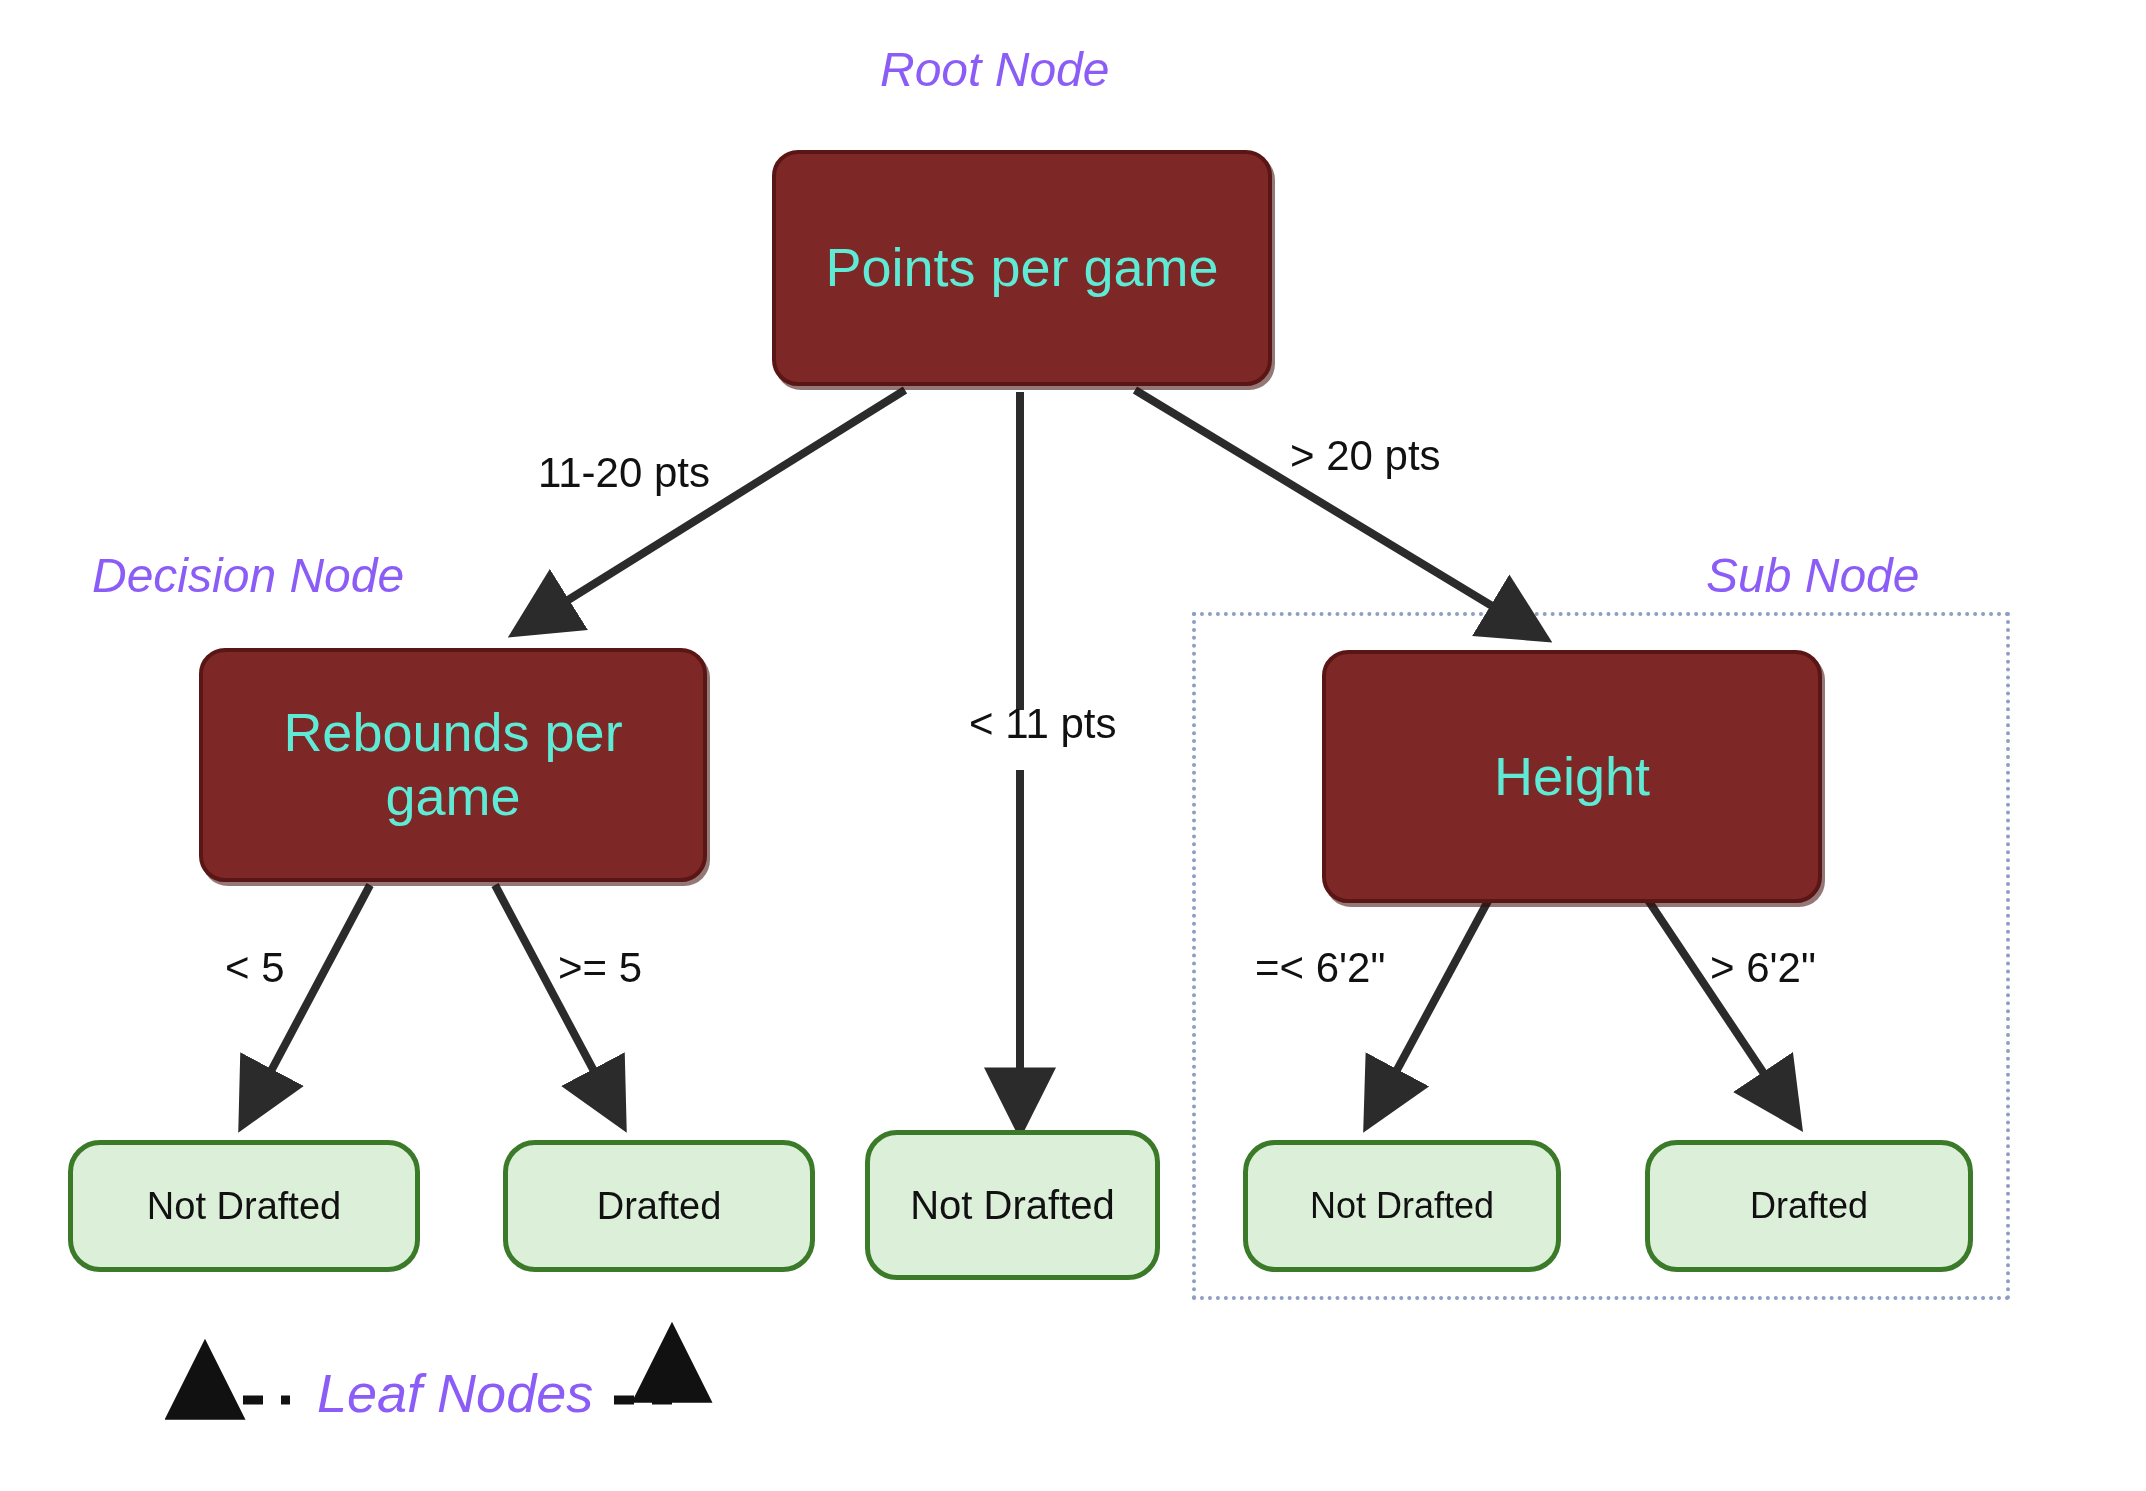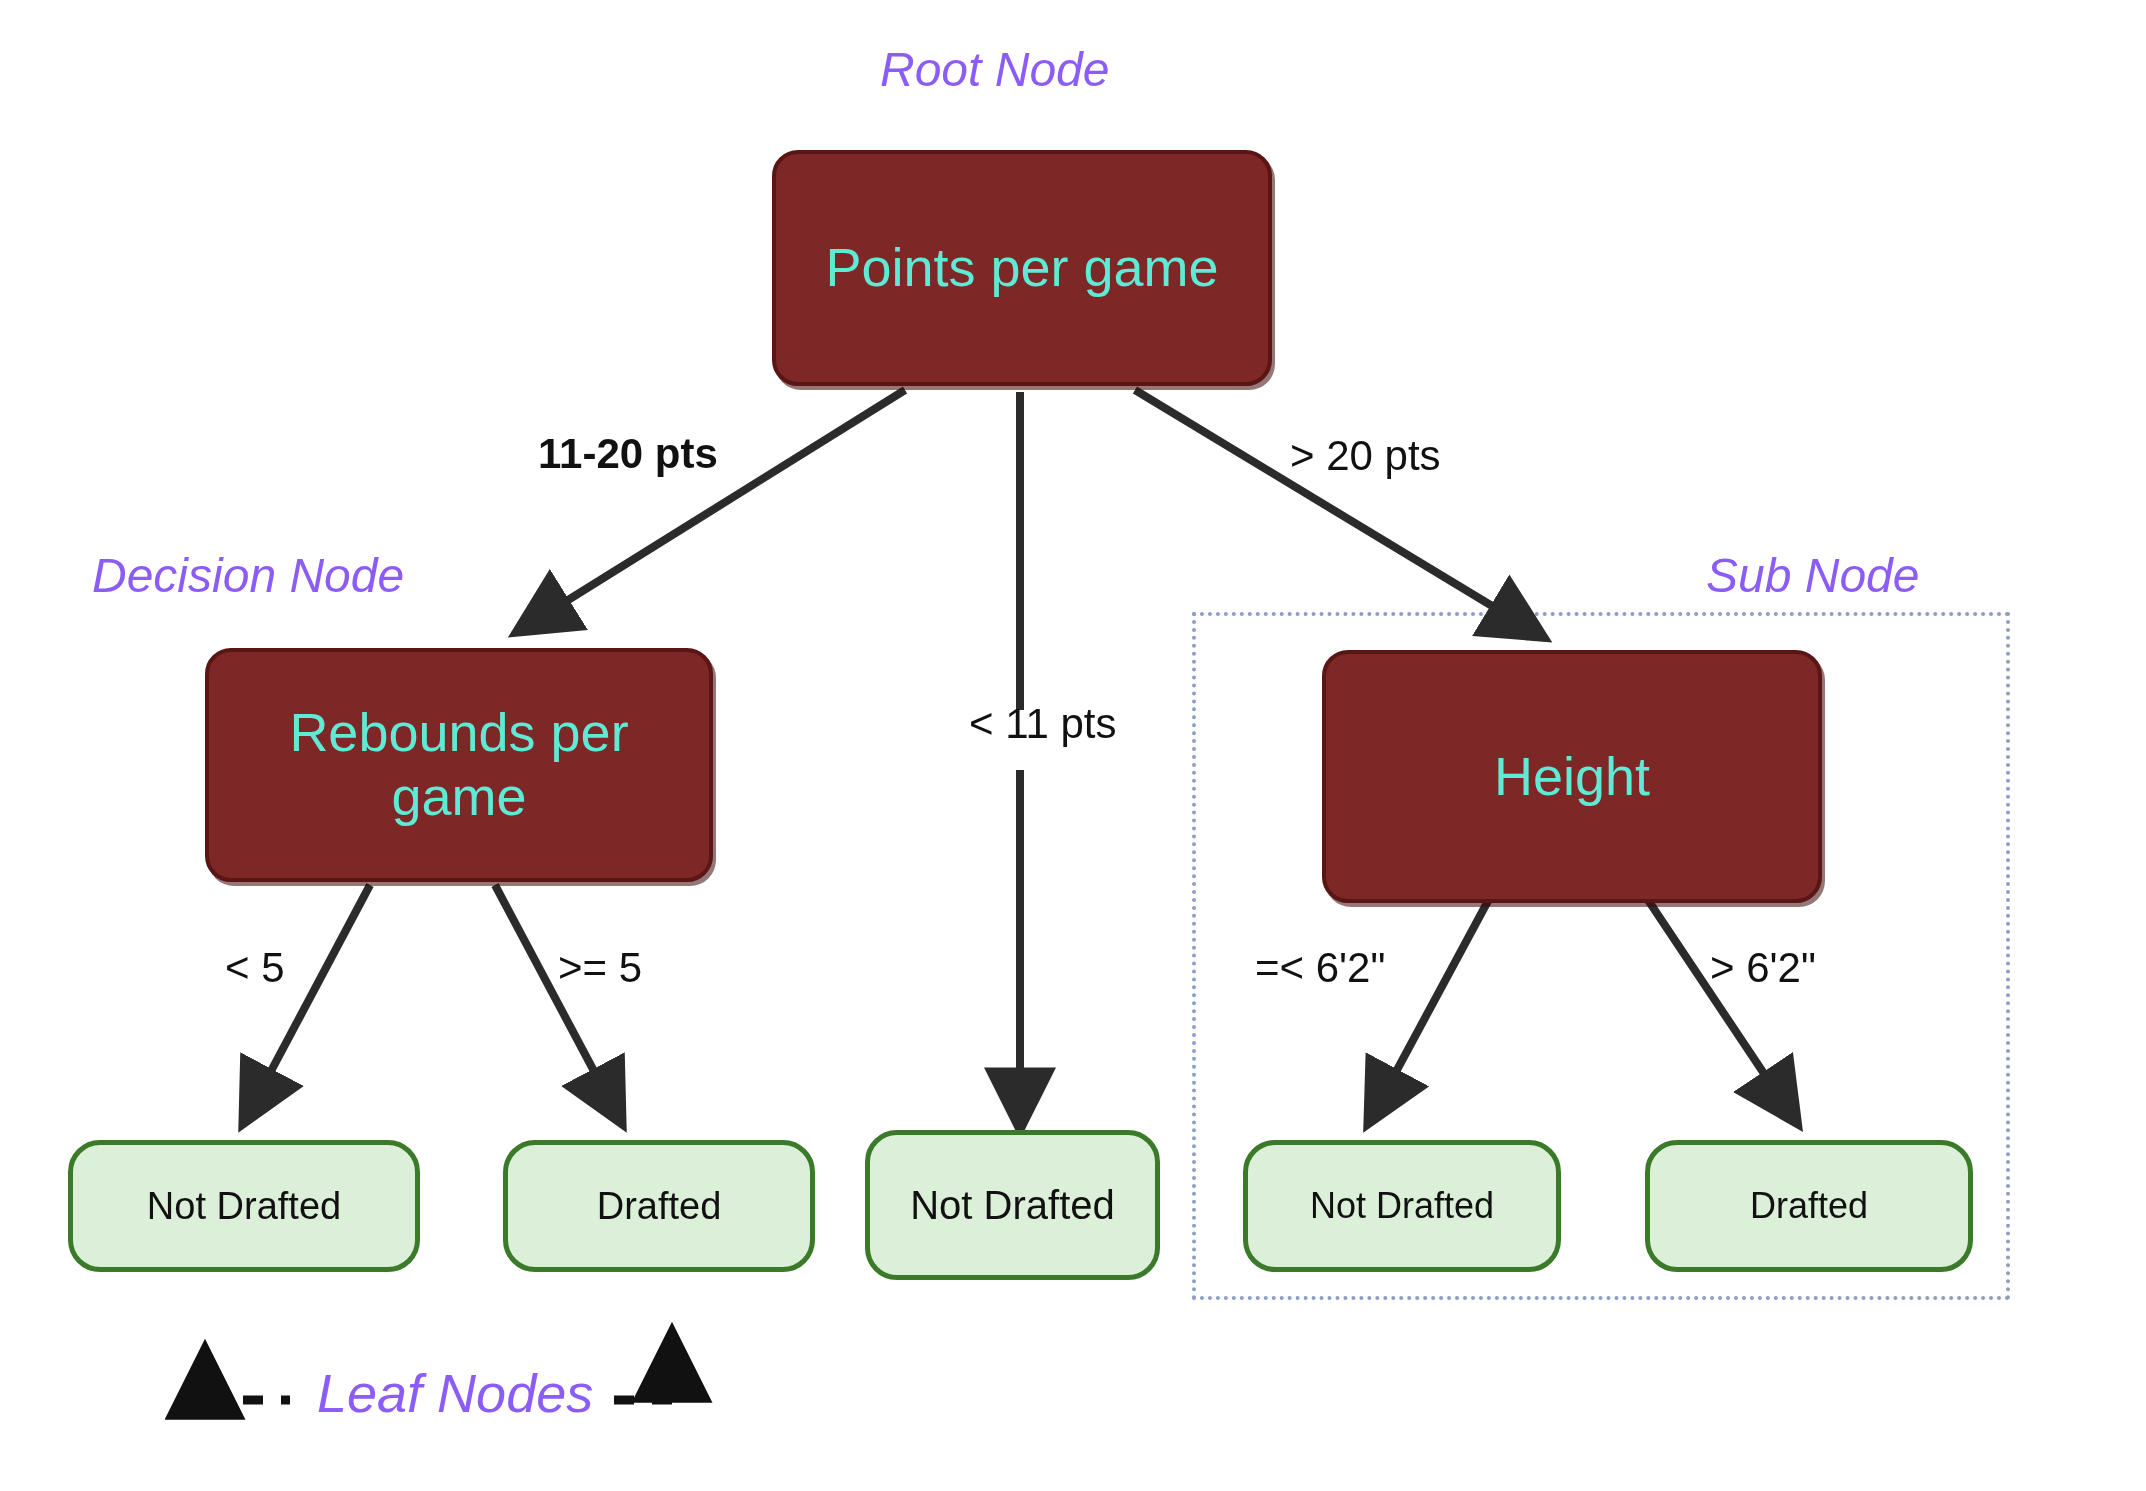--- a/index.html
+++ b/index.html
@@ -95,21 +95,21 @@
     <path d="M205,1400 L290,1400" stroke="#111111" stroke-width="9" fill="none" stroke-dasharray="20 18"></path>
 
     <path d="M672,1400 L672,1338" stroke="#111111" stroke-width="9" fill="none" stroke-dasharray="20 18" marker-end="url(#arrowd)"></path>
     <path d="M672,1400 L610,1400" stroke="#111111" stroke-width="9" fill="none" stroke-dasharray="20 18"></path>
   </svg>
 
   <div class="dnode" style="left:772px;top:150px;width:500px;height:236px;font-size:54px;">
     <span>Points per game</span>
   </div>
 
-  <div class="dnode" style="left:205px;top:648px;width:508px;height:234px;font-size:54px;padding:0 40px;">
+  <div class="dnode" style="left:199px;top:648px;width:508px;height:234px;font-size:54px;padding:0 40px;">
     <span>Rebounds per game</span>
   </div>
 
   <div class="dnode" style="left:1322px;top:650px;width:500px;height:253px;font-size:54px;">
     <span>Height</span>
   </div>
 
   <div class="leaf" style="left:68px;top:1140px;width:352px;height:132px;">
     <span>Not Drafted</span>
   </div>
@@ -123,21 +123,21 @@
   </div>
 
   <div class="leaf" style="left:1243px;top:1140px;width:318px;height:132px;font-size:36px;">
     <span>Not Drafted</span>
   </div>
 
   <div class="leaf" style="left:1645px;top:1140px;width:328px;height:132px;font-size:36px;">
     <span>Drafted</span>
   </div>
 
-  <div class="elabel" style="left:538px;top:430px;font-weight:bold;">11-20 pts</div>
+  <div class="elabel" style="left:538px;top:449px;">11-20 pts</div>
 
   <div class="elabel" style="left:930px;top:700px;margin-left:39px;">&lt; 11 pts</div>
 
   <div class="elabel" style="left:1290px;top:432px;">&gt; 20 pts</div>
 
   <div class="elabel" style="left:225px;top:944px;">&lt; 5</div>
 
   <div class="elabel" style="left:558px;top:944px;">&gt;= 5</div>
 
   <div class="elabel" style="left:1255px;top:944px;">=&lt; 6'2"</div>

